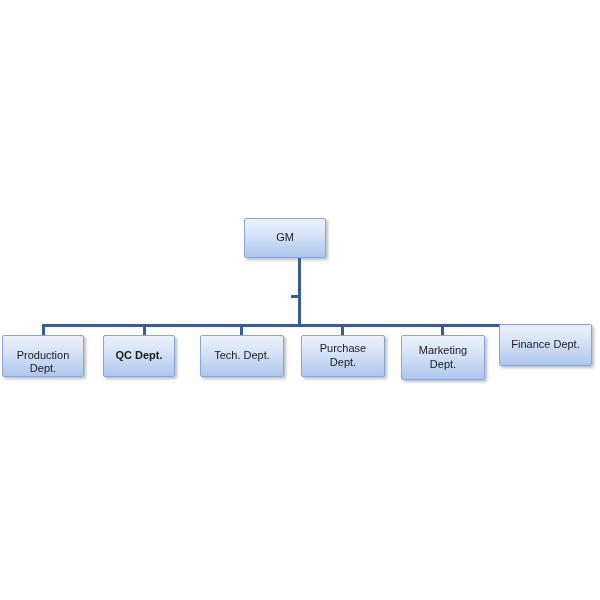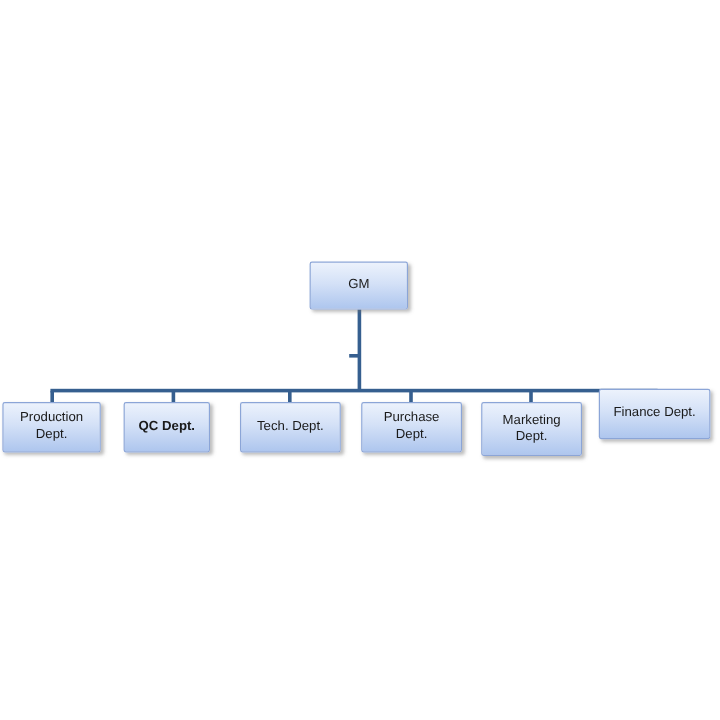--- a/index.html
+++ b/index.html
@@ -28,23 +28,23 @@
     border-radius: 2px;
     box-shadow: 2px 2px 3px rgba(110,110,110,0.45);
     font-size: 11px;
     line-height: 1.25;
     color: #1a1a1a;
   }
   .node span {
     white-space: pre-line;
     padding: 0 2px;
   }
-  .n-gm  { left: 258px; top: 218px; width: 82px; height: 40px; }
+  .n-gm  { left: 244px; top: 218px; width: 82px; height: 40px; }
   .n-vgm { left: 208px; top: 277px; width: 83px; height: 40px; }
-  .n-d1  { left:   2px; top: 335px; width: 82px; height: 42px; }
+  .n-d1  { left:   2px; top: 335px; width: 82px; height: 42px; align-items: flex-end; }
   .n-d2  { left: 103px; top: 335px; width: 72px; height: 42px; font-weight: bold; }
   .n-d3  { left: 200px; top: 335px; width: 84px; height: 42px; }
   .n-d4  { left: 301px; top: 335px; width: 84px; height: 42px; text-align: center; }
   .n-d5  { left: 401px; top: 335px; width: 84px; height: 45px; }
   .n-d6  { left: 499px; top: 324px; width: 93px; height: 42px; }
   
   .conn {
     position: absolute;
     background: #365f8f;
   }

